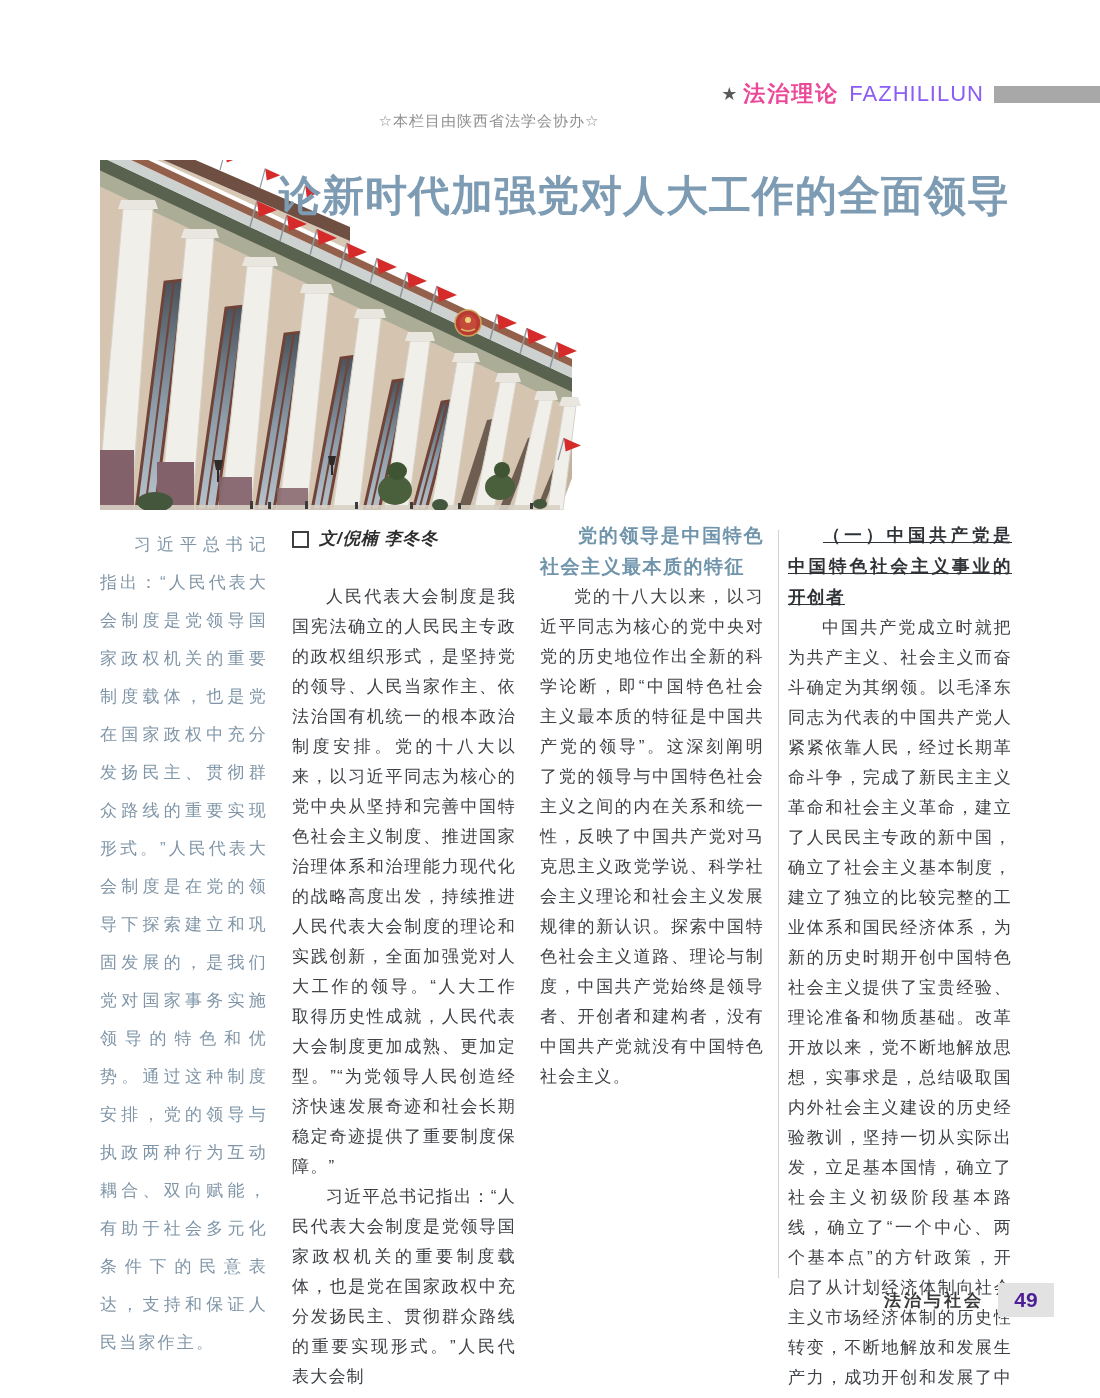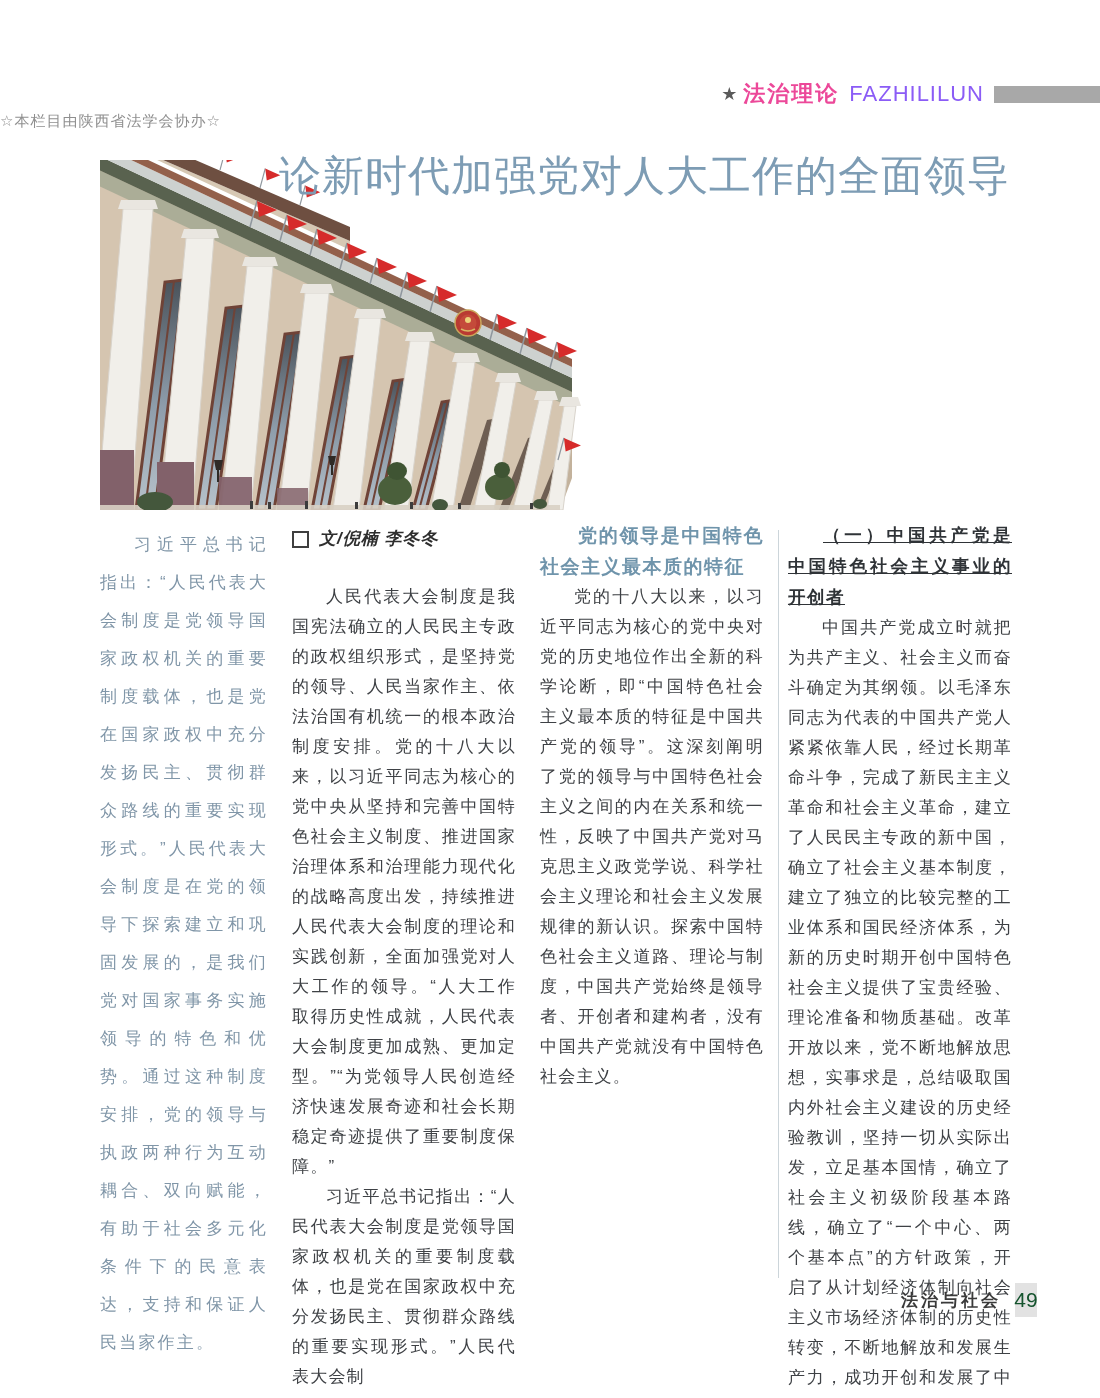--- a/index.html
+++ b/index.html
@@ -6,28 +6,28 @@
   .page{position:relative;width:1100px;height:1398px;background:#ffffff;margin:0 auto;
         font-family:"Liberation Sans","DejaVu Sans",sans-serif;overflow:hidden;}
 
   
   .hdr{position:absolute;top:82px;left:0;width:1100px;}
   .hdr-row1{display:flex;justify-content:flex-end;align-items:center;height:24px;}
   .hdr-star{color:#5a5a5a;font-size:18px;margin-right:6px;}
   .hdr-sec{color:#ec4899;font-size:22px;font-weight:bold;letter-spacing:2px;text-align:center;}
   .hdr-pin{color:#8b5cf6;font-size:22px;margin-left:10px;letter-spacing:1px;}
   .hdr-bar{width:106px;height:17px;background:#a8a8a8;margin-left:10px;}
-  .hdr-row2{text-align:left;padding-right:122px;margin-top:6px;
+  .hdr-row2{text-align:center;padding-right:122px;margin-top:6px;
             color:#8f8f8f;font-size:15px;letter-spacing:1px;}
 
   
   .photo{position:absolute;left:100px;top:160px;width:910px;height:350px;overflow:hidden;}
   .photo svg{display:block;}
-  .title{position:absolute;top:148px;right:90px;z-index:5;
-         color:#7d9cb4;font-size:42px;font-weight:normal;letter-spacing:1px;white-space:nowrap;}
+  .title{position:absolute;top:168px;right:90px;z-index:5;
+         color:#7d9cb4;font-size:42px;font-weight:bold;letter-spacing:1px;white-space:nowrap;}
 
   
   .cols{position:absolute;left:100px;top:520px;width:912px;display:flex;justify-content:space-between;}
   .col{text-align:justify;}
   .col-abstract{width:168px;font-size:17px;line-height:38px;letter-spacing:2.2px;
                 color:#8096a8;padding-top:6px;}
   .col-abstract p{margin:0;text-indent:2em;}
   .col-body{width:224px;font-size:17px;line-height:30px;letter-spacing:1.2px;color:#3e4145;}
   .col-body p{margin:0;text-indent:2em;}
   .byline{display:flex;align-items:center;margin:4px 0 28px 0;
@@ -35,24 +35,24 @@
   .byline-sq{display:inline-block;width:13px;height:13px;border:2px solid #3f3f3f;
              margin-right:10px;flex:0 0 auto;}
   .h-blue{margin:8px 0 4px 0;color:#6f94ab;font-weight:bold;font-size:19px;
           letter-spacing:1.5px;line-height:31px;text-indent:2em;}
   .h-kai{margin:2px 0 2px 0;font-family:"Liberation Serif","DejaVu Serif",serif;
          font-weight:bold;color:#2f3337;font-size:17.5px;letter-spacing:1.5px;
          line-height:31px;text-indent:2em;text-decoration:underline;}
   .vrule{position:absolute;left:778px;top:530px;width:1px;height:748px;background:#ccd5da;}
 
   
-  .footer{position:absolute;top:1283px;right:63px;display:flex;align-items:center;}
+  .footer{position:absolute;top:1283px;right:46px;display:flex;align-items:center;}
   .footer-journal{color:#3a3a3a;font-size:17px;font-weight:bold;letter-spacing:3px;margin-right:14px;}
-  .footer-page{width:22px;height:34px;background:#e2e2e2;display:flex;align-items:center;
-               justify-content:center;color:#14532d;font-size:21px;font-weight:normal;}
+  .footer-page{width:56px;height:34px;background:#e2e2e2;display:flex;align-items:center;
+               justify-content:center;color:#4c1d95;font-size:21px;font-weight:bold;}
 </style>
 </head>
 <body>
 
 <div class="page">
 
   <div class="hdr">
     <div class="hdr-row1">
       <span class="hdr-star">★</span>
       <span class="hdr-sec">法治理论</span>

